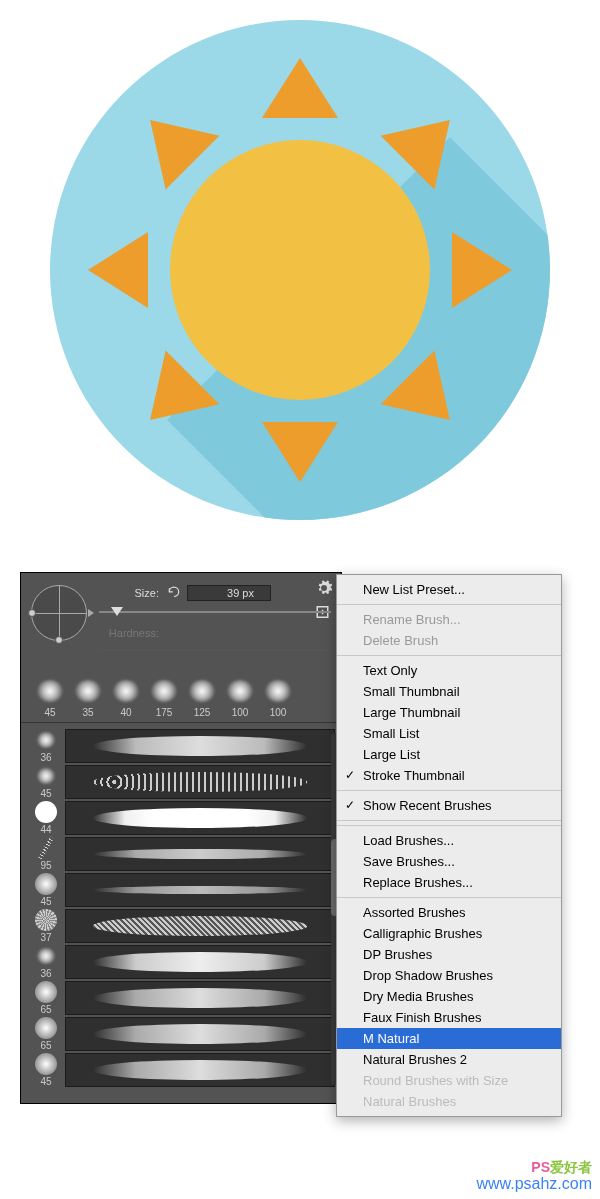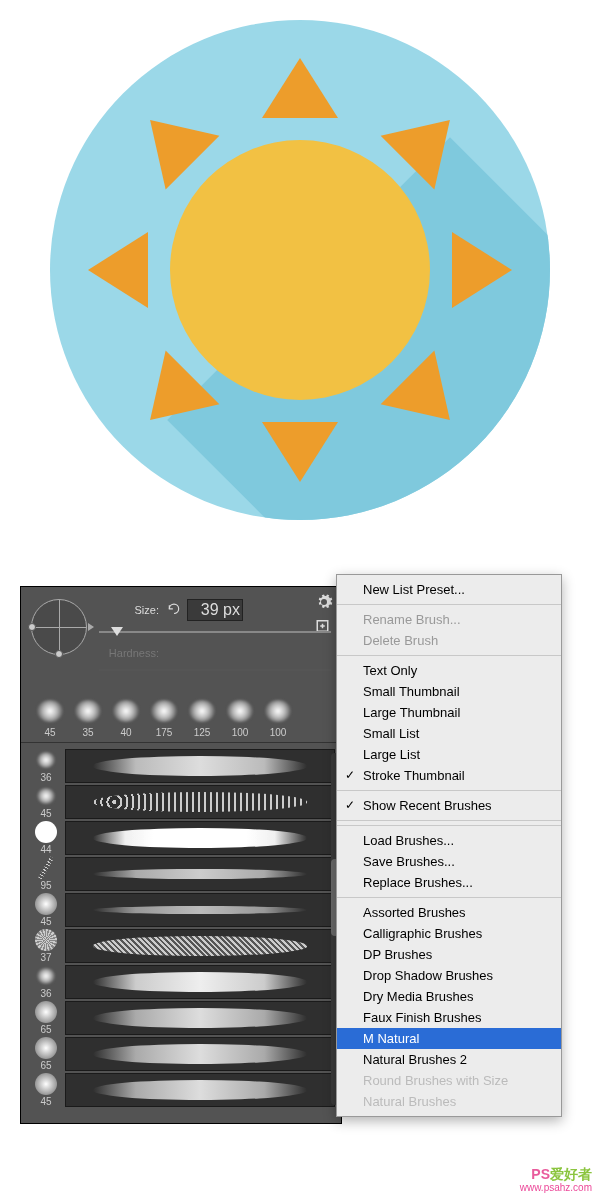--- a/index.html
+++ b/index.html
@@ -2,31 +2,31 @@
 <html><head>
 <meta charset="utf-8">
 <style>
 body{margin:0;background:#fff;font-family:"Helvetica Neue",Arial,sans-serif;font-size:13px;width:600px}
 .sun-wrap{padding:20px 50px}
 .sun-circle{width:500px;height:500px;border-radius:50%;background:#9bd8e8;position:relative;overflow:hidden;margin:0 auto}
 .sun-shadow{position:absolute;width:400px;height:400px;background:#7fc9dd;transform:rotate(45deg);left:200px;top:200px}
 .sun-core{position:absolute;width:260px;height:260px;border-radius:50%;background:#f2c143;left:120px;top:120px}
 .ray{position:absolute;width:0;height:0;border-left:38px solid transparent;border-right:38px solid transparent;border-bottom:60px solid #ed9d2b;left:212px;top:38px;transform-origin:38px 212px}
 .panel-area{position:relative;margin-top:30px;height:650px}
-.brush-panel{position:absolute;left:20px;top:16px;width:320px;background:#535353;border:1px solid #000;padding:8px 0}
+.brush-panel{position:absolute;left:20px;top:2px;width:320px;background:#535353;border:1px solid #000;padding:8px 0}
 .brush-head{display:flex;padding:4px 10px 8px 10px;align-items:flex-start}
 .angle-picker{width:54px;height:54px;border:1px solid #aaa;border-radius:50%;position:relative;background:#4a4a4a;flex-shrink:0}
 .angle-picker .cross{position:absolute;width:100%;height:100%}
 .angle-dot{position:absolute;width:6px;height:6px;background:#ccc;border:1px solid #555;border-radius:50%}
 .arrow-r{position:absolute;right:-8px;top:50%;margin-top:-4px;width:0;height:0;border-top:4px solid transparent;border-bottom:4px solid transparent;border-left:6px solid #aaa}
 .head-controls{flex:1;margin-left:12px}
 .label-row{display:flex;align-items:center;color:#ddd;font-size:11px;margin-bottom:4px}
 .label-row .lbl{width:60px;text-align:right;margin-right:8px}
 .undo-icon{width:14px;height:14px;display:inline-block;margin-right:6px;color:#ddd}
-.size-box{background:#3a3a3a;border:1px solid #222;padding:1px 2px;color:#ddd;font-size:16px;min-width:50px;text-align:right}
+.size-box{background:#3a3a3a;border:1px solid #222;padding:1px 16px;color:#ddd;font-size:11px;min-width:50px;text-align:right}
 .slider{position:relative;height:14px;background:transparent;width:100%;margin-bottom:8px}
 .slider-track{position:absolute;top:6px;left:0;right:0;height:2px;background:#888}
 .slider-thumb{position:absolute;top:2px;width:0;height:0;border-left:6px solid transparent;border-right:6px solid transparent;border-top:9px solid #ddd}
 .hardness-disabled{color:#777}
 .top-icons{position:absolute;right:8px;top:6px}
 .gear-icon,.new-icon{width:18px;height:18px;display:block;color:#ddd;margin-bottom:6px}
 .brush-grid{display:flex;padding:4px 10px;border-bottom:1px solid #333}
 .tip{width:38px;text-align:center;color:#ccc;font-size:10px}
 .tip .swatch{width:32px;height:28px;margin:0 auto 2px;display:flex;align-items:center;justify-content:center}
 .blob{width:26px;height:22px;background:radial-gradient(circle,#fff 0%,#bbb 40%,#555 80%);border-radius:50%;filter:blur(1px)}
@@ -42,21 +42,21 @@
 .context-menu{position:absolute;left:336px;top:4px;width:224px;background:#ececec;border:1px solid #999;box-shadow:0 4px 12px rgba(0,0,0,.3);padding:4px 0;font-size:13px;color:#000}
 .menu-item{padding:3px 22px 3px 26px;position:relative;white-space:nowrap}
 .menu-item.disabled{color:#999}
 .menu-item.highlighted{background:#2a6cd6;color:#fff}
 .menu-item.faded{color:#bbb}
 .menu-sep{height:1px;background:#c8c8c8;margin:4px 0}
 .check{position:absolute;left:8px;top:3px;font-size:12px}
 .watermark{position:fixed;right:8px;bottom:6px;text-align:right;font-size:14px;line-height:1.1}
 .watermark .top{color:#e95b9c;font-weight:bold;font-family:"Microsoft YaHei","SimHei",sans-serif}
 .watermark .top .green{color:#8bc53f}
-.watermark .bot{color:#ec4899;font-size:10px}
+.watermark .bot{color:#3b82f6;font-size:16px}
 .circ{width:22px;height:22px;border-radius:50%;background:#fff;margin:0 auto}
 .soft{width:22px;height:22px;border-radius:50%;background:radial-gradient(circle,#fff,#888 80%,transparent);margin:0 auto}
 .diag{width:4px;height:24px;background:repeating-linear-gradient(0deg,#ccc,#ccc 1px,transparent 1px,transparent 3px);transform:rotate(30deg);margin:0 auto}
 </style>
 </head>
 <body>
 
 <div class="sun-wrap">
   <div class="sun-circle">
     <div class="sun-shadow"></div>

